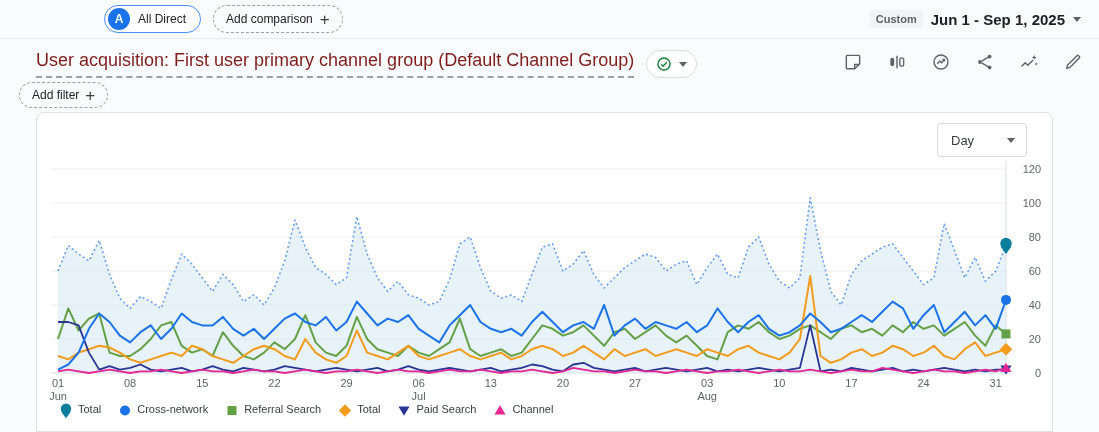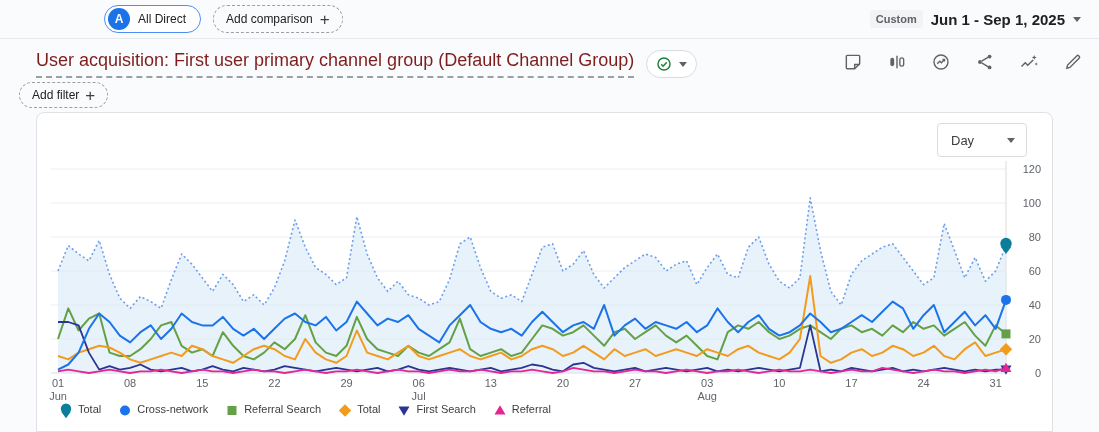--- a/index.html
+++ b/index.html
@@ -230,24 +230,24 @@
           </g>
         </svg>
         <span>Total</span>
       </span>
       <span class="item">
         <svg width="14" height="15">
           <g>
             <path d="M1.5 3.5 L12.5 3.5 L7 12.7 Z" fill="#283593"></path>
           </g>
         </svg>
-        <span>First Search</span>
+        <span>Paid Search</span>
       </span>
       <span class="item">
         <svg width="14" height="15">
           <g>
             <path d="M1.5 11.5 L12.5 11.5 L7 2.3 Z" fill="#e52592"></path>
           </g>
         </svg>
-        <span>Referral</span>
+        <span>Channel</span>
       </span>
     </div>
 </div>
 
 </body></html>

